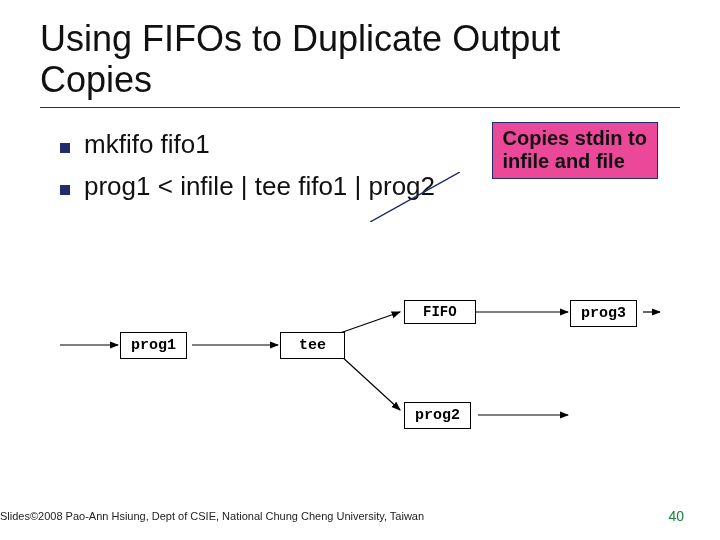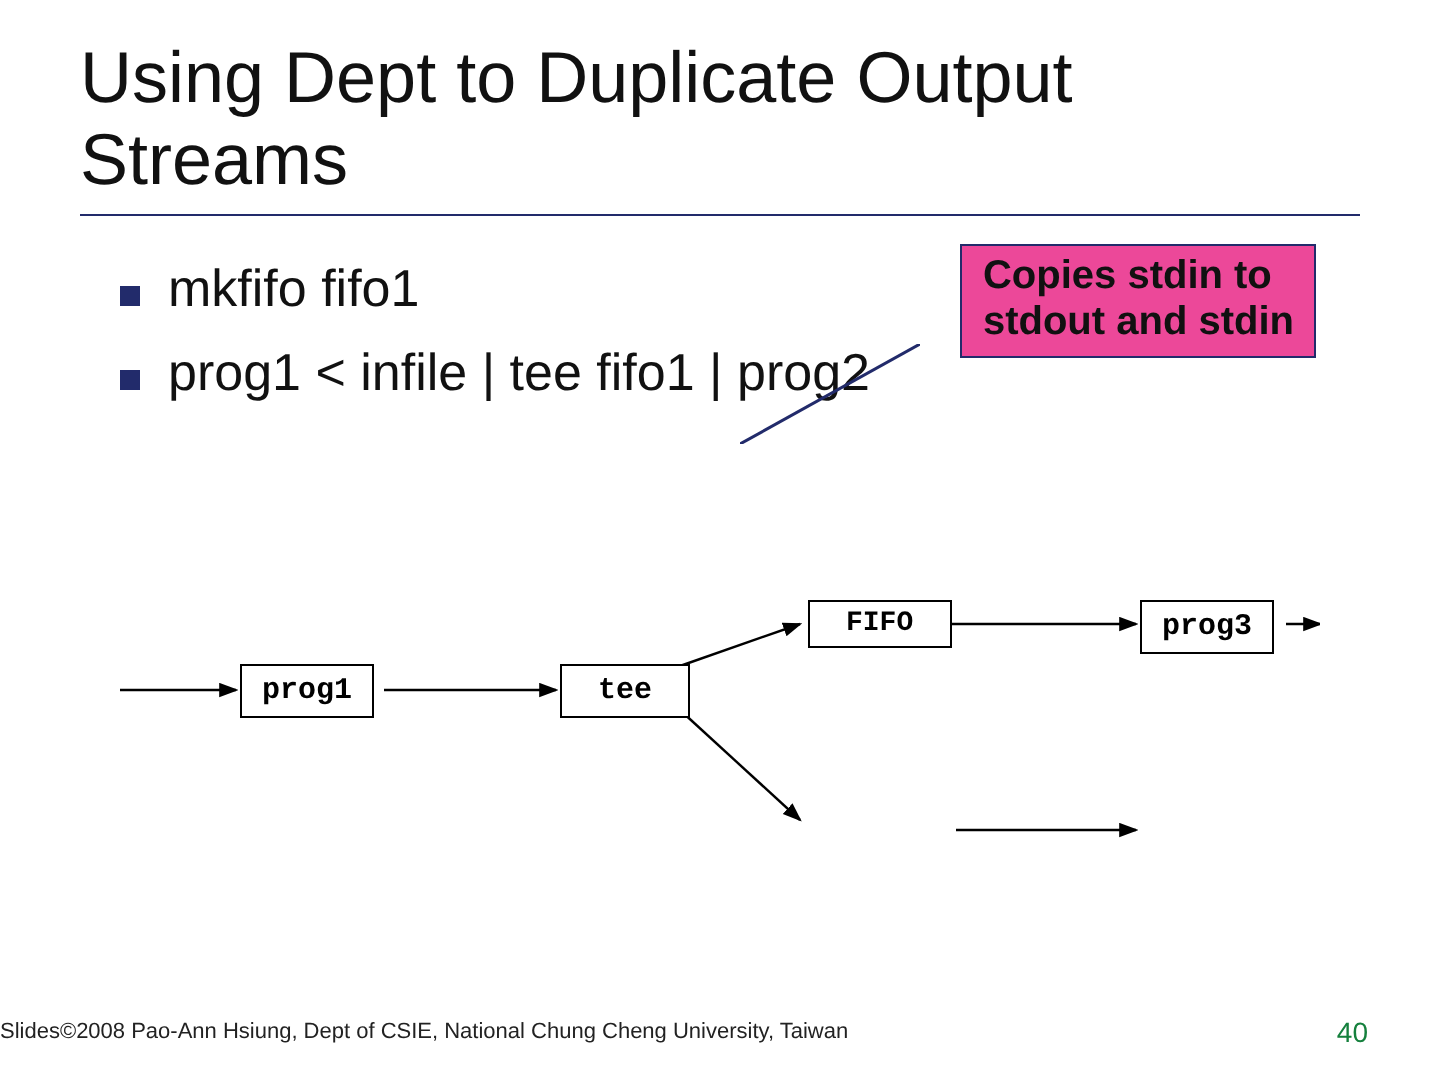--- a/index.html
+++ b/index.html
@@ -105,37 +105,37 @@
     right: 36px;
     bottom: 16px;
     font-size: 14px;
     color: #15803d;
   }
 </style>
 </head>
 <body>
 <div class="slide">
 
-  <h1 class="title">Using Dept to Duplicate Output Streams</h1>
+  <h1 class="title">Using FIFOs to Duplicate Output Copies</h1>
   <div class="underline"></div>
 
   <ul class="bullets">
     <li>
       <span class="bullet-marker"></span>
       <span class="txt">mkfifo fifo1</span>
     </li>
     <li>
       <span class="bullet-marker"></span>
       <span class="txt">prog1 &lt; infile | tee fifo1 | prog2</span>
     </li>
   </ul>
 
   <div class="callout">
     <div>Copies stdin to</div>
-    <div>stdout and stdin</div>
+    <div>infile and file</div>
   </div>
 
   <svg class="callout-line">
     <line x1="0" y1="50" x2="90" y2="0" stroke="#222b6b" stroke-width="1.5"></line>
   </svg>
 
   <div class="diagram">
     <svg width="600" height="170" style="position:absolute;left:0;top:0">
       <defs>
         <marker id="ah" markerWidth="8" markerHeight="8" refX="7" refY="3" orient="auto">
@@ -155,18 +155,19 @@
 
       <line x1="280" y1="55" x2="340" y2="110" stroke="#000" stroke-width="1.2" marker-end="url(#ah)"></line>
 
       <line x1="418" y1="115" x2="508" y2="115" stroke="#000" stroke-width="1.2" marker-end="url(#ah)"></line>
     </svg>
 
     <div class="box" style="left:60px; top:32px;">prog1</div>
     <div class="box" style="left:220px; top:32px; padding:4px 18px;">tee</div>
     <div class="box" style="left:344px; top:0px; padding:3px 18px; font-size:14px;">FIFO</div>
     <div class="box" style="left:510px; top:0px;">prog3</div>
+    <div class="box" style="left:344px; top:102px;">prog2</div>
   </div>
 
   <div class="footer">Slides©2008 Pao-Ann Hsiung, Dept of CSIE, National Chung Cheng University, Taiwan</div>
   <div class="pagenum">40</div>
 
 </div>
 
 </body></html>

